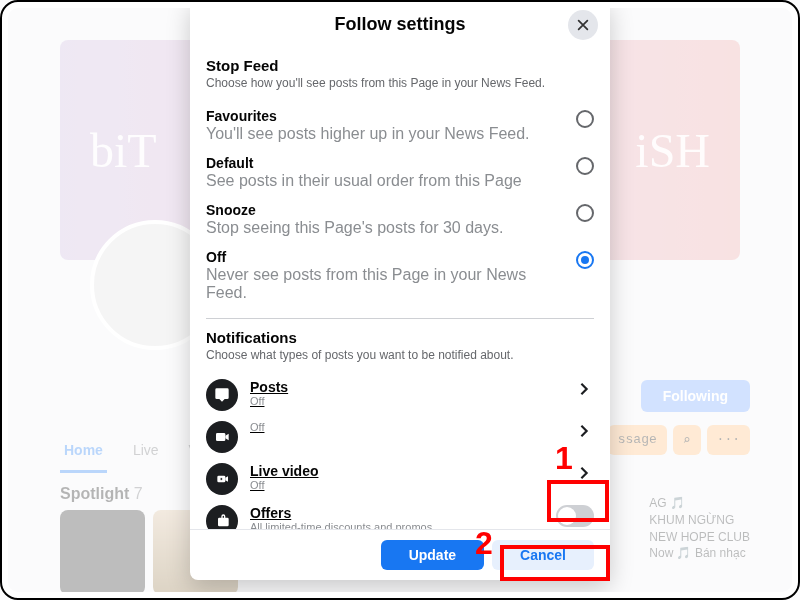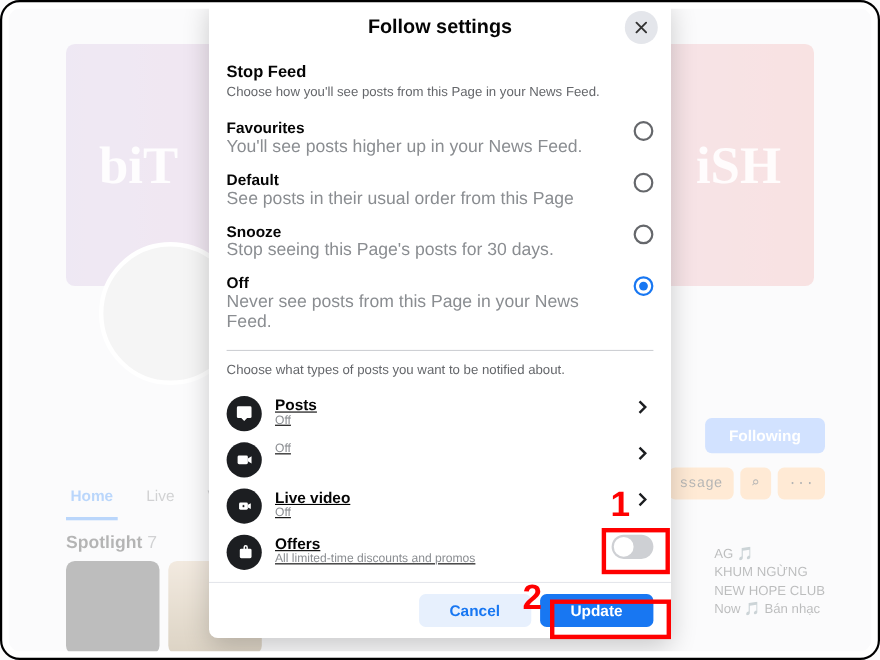--- a/index.html
+++ b/index.html
@@ -2,21 +2,21 @@
 <html><head>
   <meta charset="utf-8">
   <style>
     * { box-sizing: border-box; margin: 0; padding: 0; }
     body { font-family: -apple-system, Helvetica, Arial, sans-serif; width: 800px; height: 600px; overflow: hidden; position: relative; background: #f0f2f5; }
     
     .bg-overlay { position: absolute; inset: 0; background: rgba(255,255,255,0.7); z-index: 1; }
     
     .bg-content { position: absolute; inset: 0; z-index: 0; }
     .bg-cover { position: absolute; top: 40px; left: 60px; right: 60px; height: 220px; background: linear-gradient(90deg, #c7b3d9 0%, #d9a8c4 50%, #e89e9e 100%); border-radius: 8px; display: flex; align-items: center; justify-content: space-between; padding: 0 30px; }
-    .bg-cover-text { color: rgba(255,255,255,0.9); font-size: 48px; font-weight: 700; font-family: cursive; text-align: center; }
+    .bg-cover-text { color: rgba(255,255,255,0.9); font-size: 48px; font-weight: 400; font-family: cursive; text-align: center; }
     .bg-avatar { position: absolute; top: 220px; left: 90px; width: 130px; height: 130px; border-radius: 50%; background: #ddd; border: 4px solid #fff; }
     .bg-following-btn { position: absolute; right: 50px; top: 380px; background: #6a9eff; color: #fff; padding: 8px 22px; border-radius: 6px; font-size: 14px; font-weight: 700; }
     .bg-actions { position: absolute; right: 50px; top: 425px; display: flex; gap: 6px; }
     .bg-action-btn { background: #fdba74; border-radius: 6px; padding: 7px 10px; font-size: 13px; color: #050505; font-family: Liberation Mono, monospace; }
     .bg-tabs { position: absolute; top: 430px; left: 60px; display: flex; gap: 22px; font-size: 14px; color: #65676b; }
     .bg-tab { padding: 12px 4px; }
     .bg-tab.active { color: #1877f2; border-bottom: 3px solid #1877f2; font-weight: 600; }
     .bg-spotlight { position: absolute; top: 485px; left: 60px; font-size: 16px; font-weight: 700; color: #050505; }
     .bg-spotlight-count { color: #65676b; font-weight: 400; }
     .bg-spotlight-imgs { position: absolute; top: 510px; left: 60px; display: flex; gap: 8px; }
@@ -143,20 +143,21 @@
     <div class="option-row">
       <div class="option-text">
         <div class="option-label">Off</div>
         <div class="option-desc">Never see posts from this Page in your News Feed.</div>
       </div>
       <div class="radio selected"></div>
     </div>
 
     <hr class="divider">
 
+    <div class="section-title">Notifications</div>
     <div class="section-sub">Choose what types of posts you want to be notified about.</div>
 
     <div class="notif-row">
       <div class="notif-icon">
           <svg viewBox="0 0 24 24">
             <path d="M20 2H4a2 2 0 00-2 2v12a2 2 0 002 2h4l4 4 4-4h4a2 2 0 002-2V4a2 2 0 00-2-2z"></path>
           </svg>
         </div>
       <div class="notif-text">
         <div class="notif-label">Posts</div>
@@ -216,22 +217,22 @@
     </div>
 
     <hr class="divider">
 
     <div class="unfollow-row">
       
       
     </div>
   </div>
   <div class="modal-footer">
+    <button class="btn btn-update">Update</button>
     <button class="btn btn-cancel">Cancel</button>
-    <button class="btn btn-update">Update</button>
   </div>
 </div>
 
 <div class="annot annot-num" style="top:440px; left:555px;">1</div>
 <div class="annot annot-box" style="top:480px; left:547px; width:62px; height:42px;"></div>
 <div class="annot annot-num" style="top:525px; left:475px;">2</div>
 <div class="annot annot-box" style="top:545px; left:500px; width:110px; height:36px;"></div>
 
 <div class="frame"></div>
 

